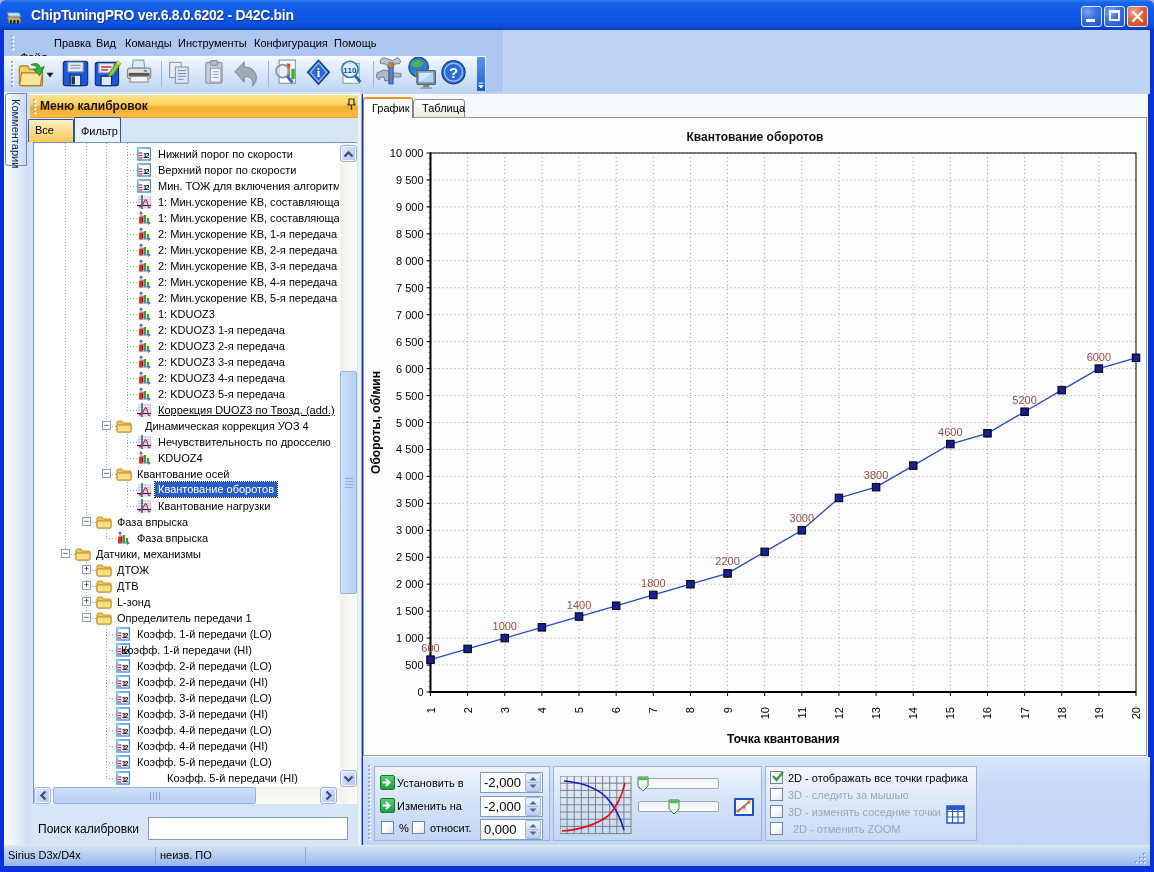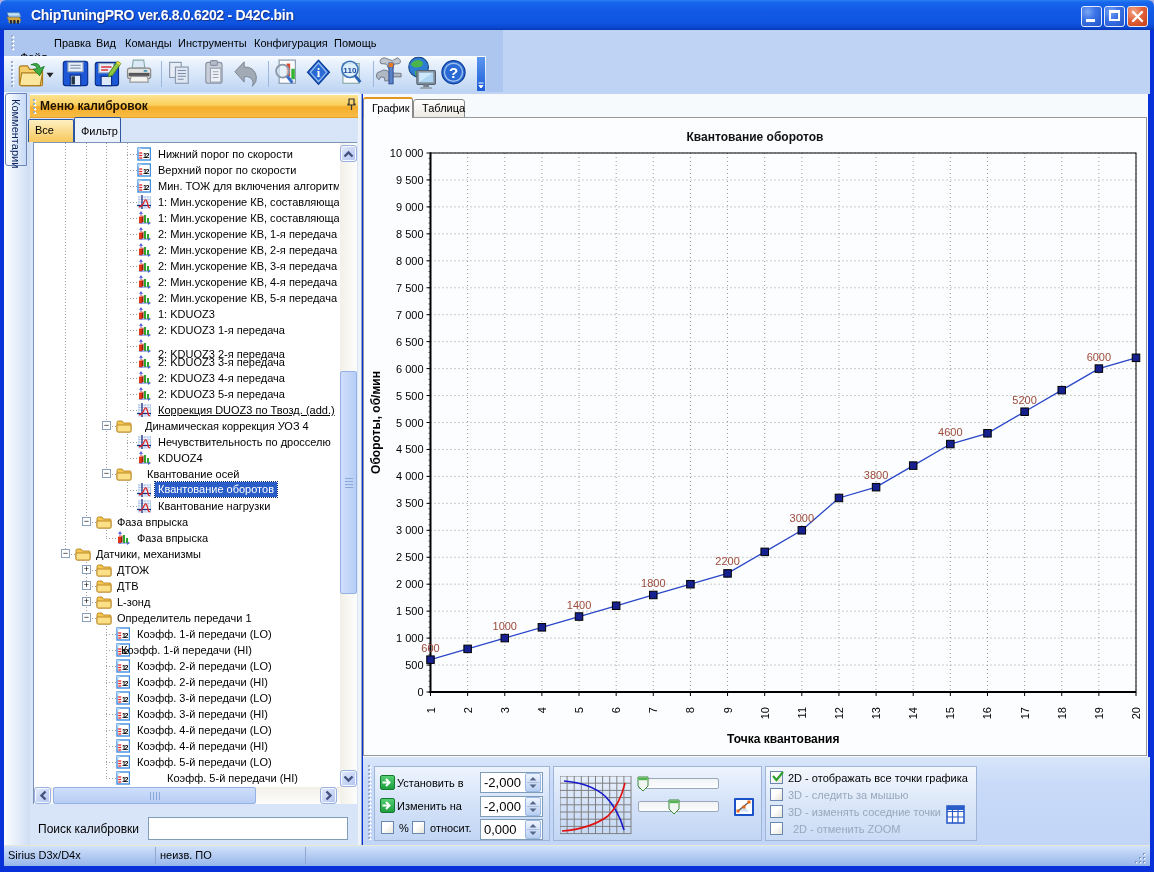--- a/index.html
+++ b/index.html
@@ -442,21 +442,21 @@
         <line x1="4" y1="1" x2="4" y2="13" stroke="#5a6adc" stroke-width="1"></line>
         <path d="M4 0 l-2 3 h4 z" fill="#5a6adc"></path>
         <line x1="2" y1="12" x2="13" y2="12" stroke="#5a6adc" stroke-width="1"></line>
         <path d="M14 12 l-3 -2 v4 z" fill="#5a6adc"></path>
         <rect x="2" y="6" width="3" height="6" fill="#e03518"></rect>
         <path d="M2 6 l1.5-1.5 h3 L5 6 Z" fill="#f4826e"></path>
         <path d="M5 6 l1.5-1.5 v6 L5 12 Z" fill="#8c1b08"></path>
         <rect x="7" y="4" width="2" height="8" fill="#2ca32c"></rect>
         <rect x="10" y="7" width="2" height="5" fill="#2ca32c"></rect>
       </svg>
-      <div style="position:absolute;left:124px;top:197px;color:#000;white-space:nowrap;margin-top:8px;">2: KDUOZ3 2-я передача</div>
+      <div style="position:absolute;left:124px;top:197px;color:#000;white-space:nowrap;">2: KDUOZ3 2-я передача</div>
       <div style="position:absolute;left:93px;top:219px;width:10px;height:1px;background-image:linear-gradient(90deg,#a0a0a0 1px,rgba(0,0,0,0) 1px);background-size:3px 1px;"></div>
       <svg class="tico" style="position:absolute;left:103px;top:212px;width:14px;height:14px" viewBox="0 0 14 14">
         <line x1="4" y1="1" x2="4" y2="13" stroke="#5a6adc" stroke-width="1"></line>
         <path d="M4 0 l-2 3 h4 z" fill="#5a6adc"></path>
         <line x1="2" y1="12" x2="13" y2="12" stroke="#5a6adc" stroke-width="1"></line>
         <path d="M14 12 l-3 -2 v4 z" fill="#5a6adc"></path>
         <rect x="2" y="6" width="3" height="6" fill="#e03518"></rect>
         <path d="M2 6 l1.5-1.5 h3 L5 6 Z" fill="#f4826e"></path>
         <path d="M5 6 l1.5-1.5 v6 L5 12 Z" fill="#8c1b08"></path>
         <rect x="7" y="4" width="2" height="8" fill="#2ca32c"></rect>
@@ -541,21 +541,21 @@
         <path d="M5 6 l1.5-1.5 v6 L5 12 Z" fill="#8c1b08"></path>
         <rect x="7" y="4" width="2" height="8" fill="#2ca32c"></rect>
         <rect x="10" y="7" width="2" height="5" fill="#2ca32c"></rect>
       </svg>
       <div style="position:absolute;left:124px;top:309px;color:#000;white-space:nowrap;">KDUOZ4</div>
       <div style="position:absolute;left:72px;top:331px;width:10px;height:1px;background-image:linear-gradient(90deg,#a0a0a0 1px,rgba(0,0,0,0) 1px);background-size:3px 1px;"></div>
       <svg class="tico" style="position:absolute;left:82px;top:325px;width:16px;height:13px" viewBox="0 0 16 13">
         <path d="M1 2.5 Q1 1 2.5 1 H6 L7.5 3 H14 Q15 3 15 4 V11 Q15 12 14 12 H2.5 Q1 12 1 11 Z" fill="#f6c64f" stroke="#b68520" stroke-width="0.9"></path>
         <path d="M1 5 H15 V11 Q15 12 14 12 H2.5 Q1 12 1 11 Z" fill="#fbe088" stroke="#b68520" stroke-width="0.9"></path>
       </svg>
-      <div style="position:absolute;left:103px;top:325px;color:#000;white-space:nowrap;margin-left:10px;">Квантование осей</div>
+      <div style="position:absolute;left:103px;top:325px;color:#000;white-space:nowrap;">Квантование осей</div>
       <div class="pmbox" style="left:68px;top:326px;">−</div>
       <div style="position:absolute;left:93px;top:347px;width:10px;height:1px;background-image:linear-gradient(90deg,#a0a0a0 1px,rgba(0,0,0,0) 1px);background-size:3px 1px;"></div>
       <svg class="tico" style="position:absolute;left:103px;top:340px;width:14px;height:14px" viewBox="0 0 14 14">
         <g stroke="#b8cdf0" stroke-width="1">
           <line x1="2" y1="1" x2="2" y2="13"></line>
           <line x1="8" y1="1" x2="8" y2="13"></line>
           <line x1="11" y1="1" x2="11" y2="13"></line>
           <line x1="13.5" y1="1" x2="13.5" y2="13"></line>
           <line x1="1" y1="2" x2="14" y2="2"></line>
           <line x1="1" y1="4.5" x2="14" y2="4.5"></line>

